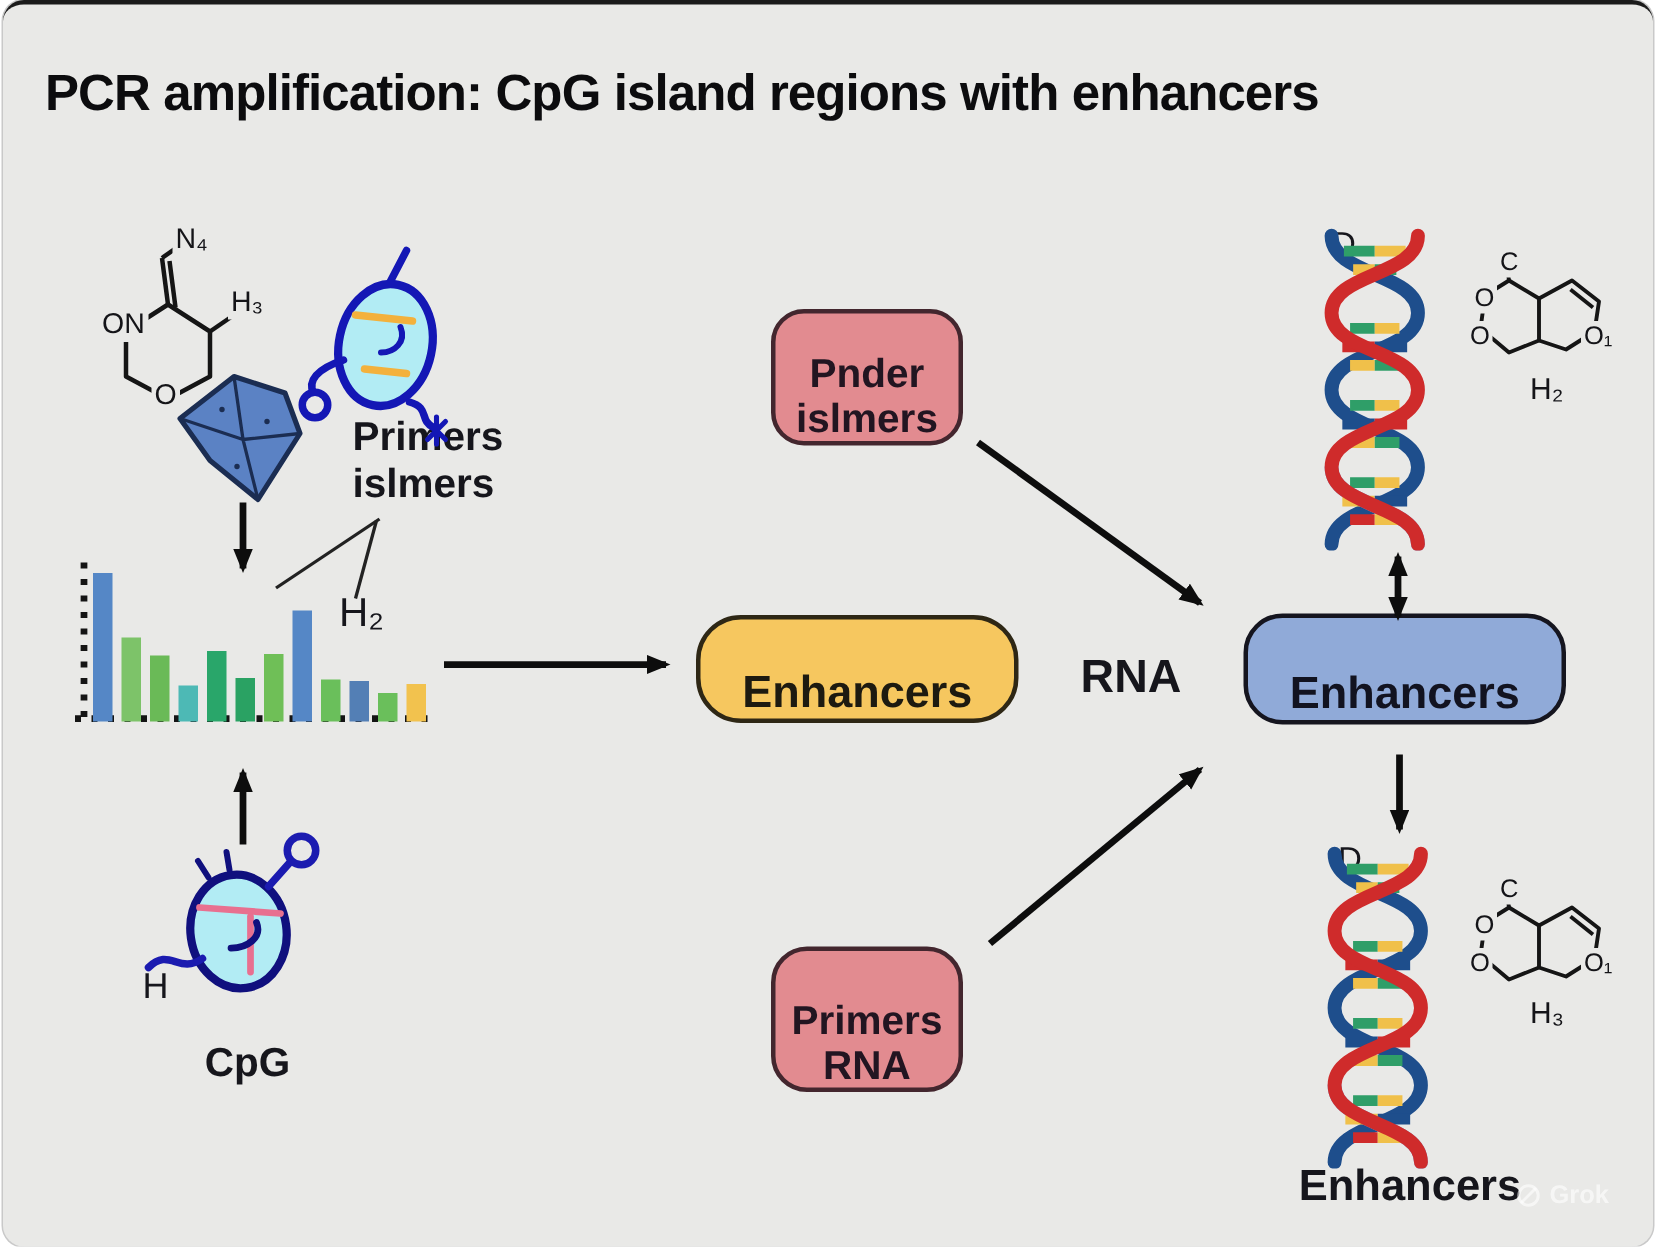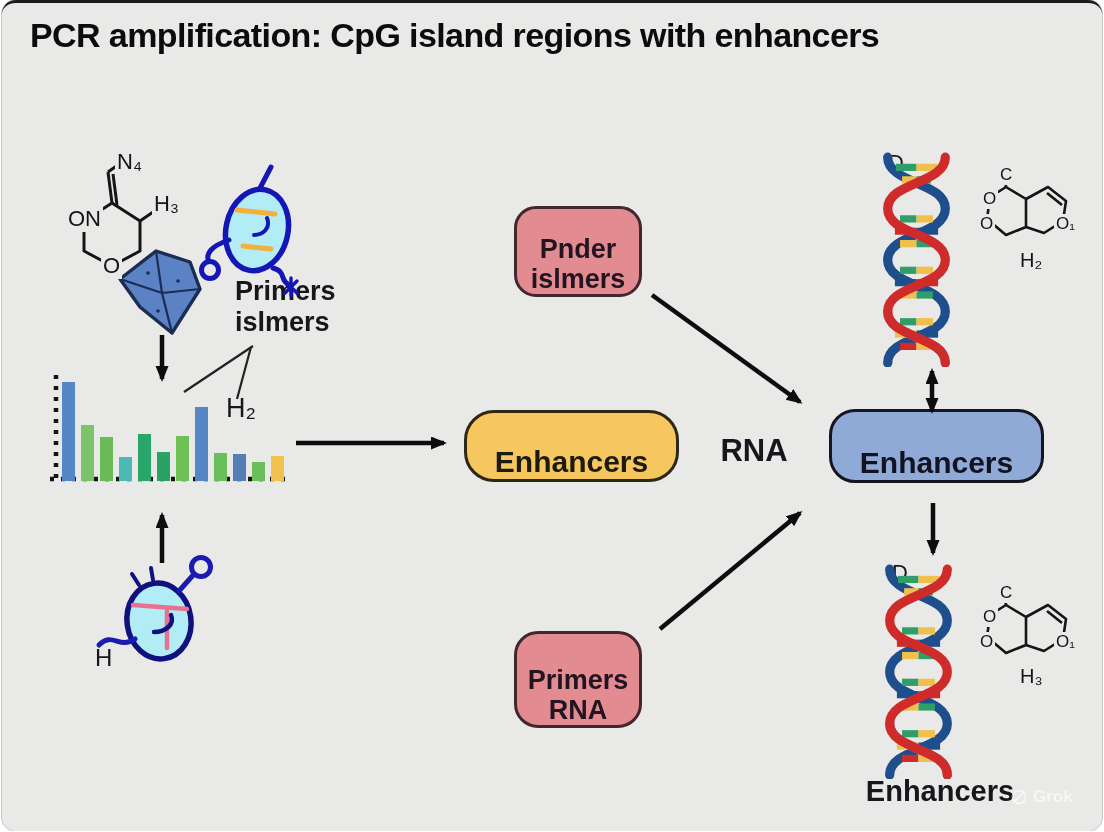--- a/index.html
+++ b/index.html
@@ -3,24 +3,24 @@
 <meta charset="utf-8">
 <style>
   html,body{margin:0;padding:0;background:#ffffff;}
   #canvas{
     position:relative;width:1100px;height:828px;margin:0 auto;
     background:#e9e9e7;border-radius:14px;overflow:hidden;
     border-top:3px solid #1b1b1b;box-shadow:0 0 0 1px #c9c9c9;
     font-family:"Liberation Sans","DejaVu Sans",sans-serif;color:#121216;
   }
   .abs{position:absolute;}
-  #title{left:28px;top:13px;font-size:34px;font-weight:800;letter-spacing:-0.6px;color:#0c0c0e;white-space:nowrap;}
+  #title{left:28px;top:40px;font-size:34px;font-weight:800;letter-spacing:-0.6px;color:#0c0c0e;white-space:nowrap;}
   
   .lbl{position:absolute;font-weight:700;color:#16161c;}
-  .atom{position:absolute;background:#e9e9e7;font-weight:500;font-size:22px;padding:0 2px;z-index:6;color:#141418;}
+  .atom{position:absolute;background:#e9e9e7;font-weight:500;font-size:19px;padding:0 2px;z-index:6;color:#141418;}
   .atom.small{font-size:17px;}
   
   .node{position:absolute;display:flex;align-items:flex-end;justify-content:center;text-align:center;
         font-weight:700;border:3px solid #2b2222;z-index:4;line-height:1.12;}
   #box-pnder{left:512px;top:203px;width:122px;height:85px;border-radius:22px;background:#e28b90;border-color:#43262e;font-size:27px;color:#221521;}
   #box-enh-yellow{left:462px;top:407px;width:209px;height:66px;border-radius:30px;background:#f6c75f;border-color:#2e2715;font-size:30px;color:#1d1a10;}
   #box-primers-rna{left:512px;top:628px;width:122px;height:91px;border-radius:24px;background:#e28b90;border-color:#43262e;font-size:27px;color:#221521;}
   #box-enh-blue{left:827px;top:406px;width:209px;height:68px;border-radius:26px;background:#90aad8;border-color:#15151f;font-size:30px;color:#121320;}
   #rna-label{left:712px;top:430px;width:80px;text-align:center;font-size:31px;}
   #primers-isimers{left:233px;top:273px;font-size:27px;line-height:31px;}
@@ -148,20 +148,21 @@
     <ellipse cx="72" cy="68" rx="32" ry="38" transform="rotate(-8 72 68)" fill="#b2ecf4" stroke="#10107e" stroke-width="5.5"></ellipse>
     <path d="M92,38 L108,20" stroke="#1b1bb0" stroke-width="5" stroke-linecap="round"></path>
     <circle cx="114" cy="14" r="9.5" fill="#e9e9e7" stroke="#1b1bb0" stroke-width="5"></circle>
     <path d="M46,52 L100,56" stroke="#e87090" stroke-width="4.5" stroke-linecap="round"></path>
     <path d="M80,58 L80,95" stroke="#e87090" stroke-width="4.5" stroke-linecap="round"></path>
     <path d="M84,62 C88,72 78,79 67,79" stroke="#10107e" stroke-width="4.5" fill="none" stroke-linecap="round"></path>
     <path d="M48,86 C32,97 26,78 12,92" stroke="#1b1bb0" stroke-width="5" fill="none" stroke-linecap="round"></path>
   </svg>
   <span id="h-cell" class="lbl">H</span>
   <div id="cpg-label" class="lbl">
+    <div>CpG</div>
   </div>
 
   <div id="box-pnder" class="node">
     <div>
         <div>Pnder</div>
         <div>islmers</div>
       </div>
   </div>
   <div id="box-enh-yellow" class="node">Enhancers</div>
   <div id="box-primers-rna" class="node">

